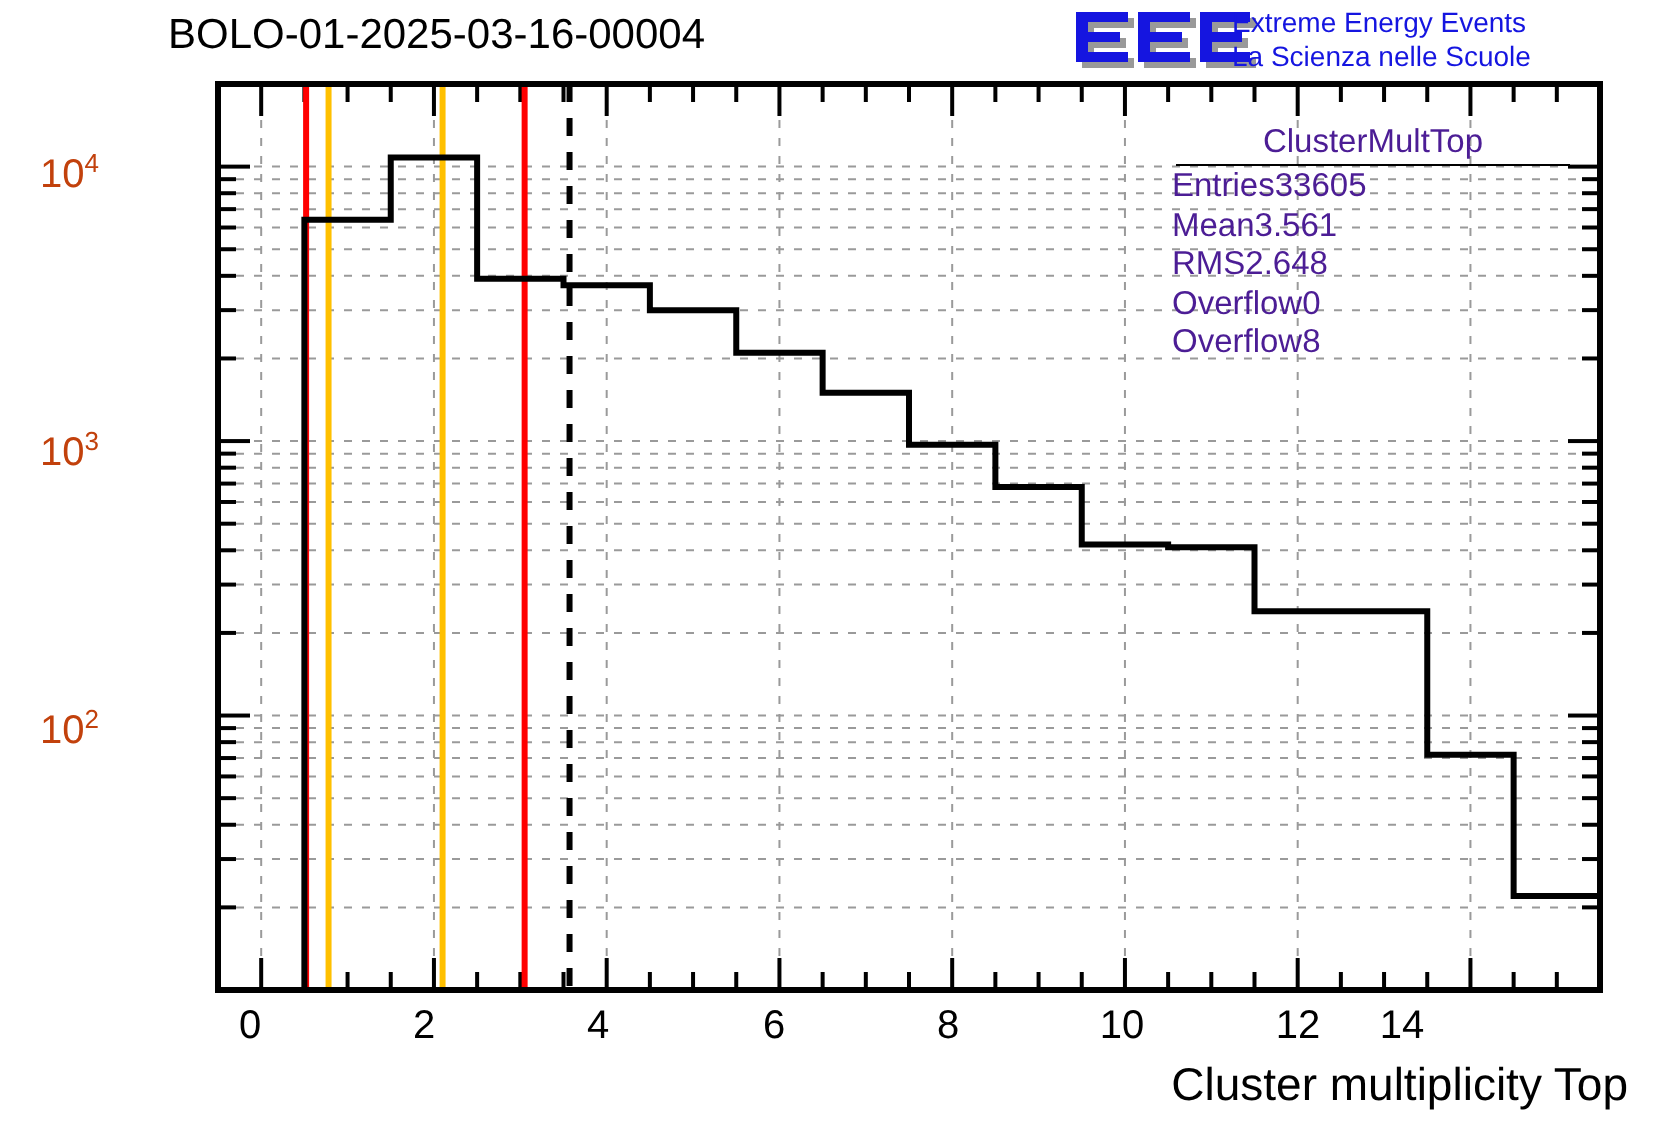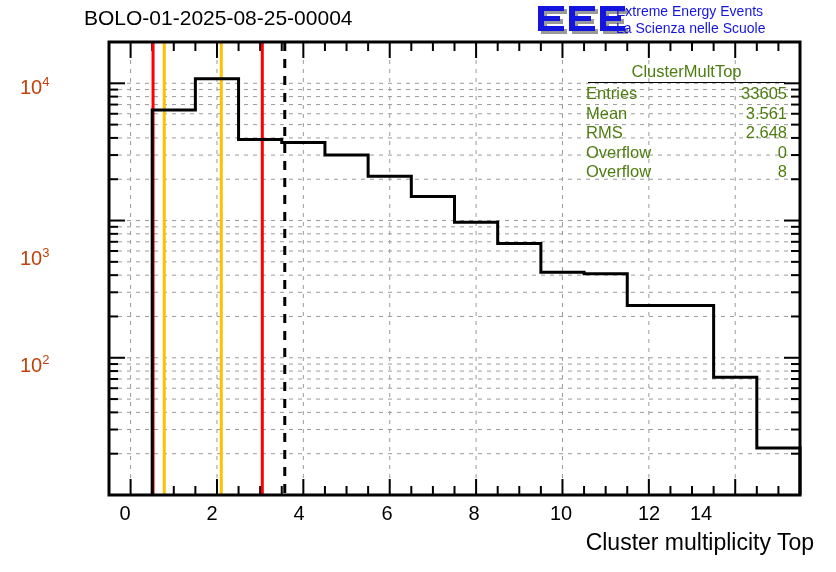--- a/index.html
+++ b/index.html
@@ -27,33 +27,33 @@
 
   
   .ylab{position:absolute;font-size:20px;color:#c2410c;white-space:nowrap;}
   .ylab sup{font-size:13px;vertical-align:super;}
   .xlab{position:absolute;font-size:20px;color:#000;text-align:center;}
   .xtitle{position:absolute;right:22px;top:529px;font-size:23px;color:#000;white-space:nowrap;}
 
   
   .stats{
     position:absolute;left:580px;top:62px;width:213px;
-    font-size:16.5px;color:#4d7c0f;background:transparent;
+    font-size:16.5px;color:#4c1d95;background:transparent;
   }
   .stats .sttitle{text-align:center;padding-bottom:1px;border-bottom:1.5px solid #000;margin:0 8px 1px 8px;font-size:16.5px;}
-  .stats .strow{display:flex;justify-content:space-between;padding:0 6px;line-height:19.6px;}
+  .stats .strow{display:flex;padding:0 6px;line-height:19.6px;}
   .stats .strow span:first-child{text-align:left;}
   .stats .strow span:last-child{text-align:right;}
 </style>
 </head>
 <body>
 
 <div id="root">
 
-  <div class="title">BOLO-01-2025-08-25-00004</div>
+  <div class="title">BOLO-01-2025-03-16-00004</div>
 
   <div class="logo">
     <svg class="logo-eee" viewBox="0 0 92 36">
       <g fill="#999999">
         <rect x="5" y="7" width="26" height="5"></rect>
           <rect x="5" y="17" width="22" height="5"></rect>
           <rect x="5" y="27" width="26" height="5"></rect>
           <rect x="5" y="7" width="6" height="25"></rect>
         <rect x="36" y="7" width="26" height="5"></rect>
           <rect x="36" y="17" width="22" height="5"></rect>
@@ -244,21 +244,21 @@
       <line x1="153.05125" y1="42" x2="153.05125" y2="495" stroke="#ff0000" stroke-width="3"></line>
       <line x1="164.28" y1="42" x2="164.28" y2="495" stroke="#ffc000" stroke-width="3"></line>
       <line x1="221.28750000000002" y1="42" x2="221.28750000000002" y2="495" stroke="#ffc000" stroke-width="3"></line>
       <line x1="262.31562499999995" y1="42" x2="262.31562499999995" y2="495" stroke="#ff0000" stroke-width="3"></line>
       <line x1="284.77312500000005" y1="42" x2="284.77312500000005" y2="495" stroke="#000000" stroke-width="3" stroke-dasharray="9,8"></line>
       <path d="M152.1875,495 L152.1875,109.90821656135631 L195.375,109.90821656135631 L195.375,78.72357626541702 L238.5625,78.72357626541702 L238.5625,139.42847580156229 L281.75,139.42847580156229 L281.75,142.56594683159216 L324.9375,142.56594683159216 L324.9375,155.06491008504253 L368.125,155.06491008504253 L368.125,176.3220898034072 L411.3125,176.3220898034072 L411.3125,196.37522480950906 L454.5,196.37522480950906 L454.5,222.35552333520133 L497.6875,222.35552333520133 L497.6875,243.52499415445322 L540.875,243.52499415445322 L540.875,272.24167017078514 L584.0625,272.24167017078514 L584.0625,273.67784053653037 L627.25,273.67784053653037 L627.25,305.5937560953319 L670.4375,305.5937560953319 L670.4375,305.5937560953319 L713.625,305.5937560953319 L713.625,377.3483514559079 L756.8125,377.3483514559079 L756.8125,448.0093714337005 L800,448.0093714337005 L800,495" fill="none" stroke="#000" stroke-width="3" stroke-linejoin="miter" stroke-linecap="butt"></path>
       <rect x="109" y="42" width="691" height="453" fill="none" stroke="#000" stroke-width="3"></rect>
     </svg>
 
   <div class="ylab" style="left:20px;top:352px;width:78px;">10<sup>2</sup></div>
-  <div class="ylab" style="left:20px;top:213px;width:78px;margin-top:32px;">10<sup>3</sup></div>
+  <div class="ylab" style="left:20px;top:213px;width:78px;">10<sup>3</sup></div>
   <div class="ylab" style="left:20px;top:74px;width:78px;">10<sup>4</sup></div>
 
   <div class="xlab" style="left:105px;top:502px;width:40px;">0</div>
   <div class="xlab" style="left:192px;top:502px;width:40px;">2</div>
   <div class="xlab" style="left:279px;top:502px;width:40px;">4</div>
   <div class="xlab" style="left:367px;top:502px;width:40px;">6</div>
   <div class="xlab" style="left:454px;top:502px;width:40px;">8</div>
   <div class="xlab" style="left:541px;top:502px;width:40px;">10</div>
   <div class="xlab" style="left:629px;top:502px;width:40px;">12</div>
   <div class="xlab" style="left:681px;top:502px;width:40px;">14</div>

